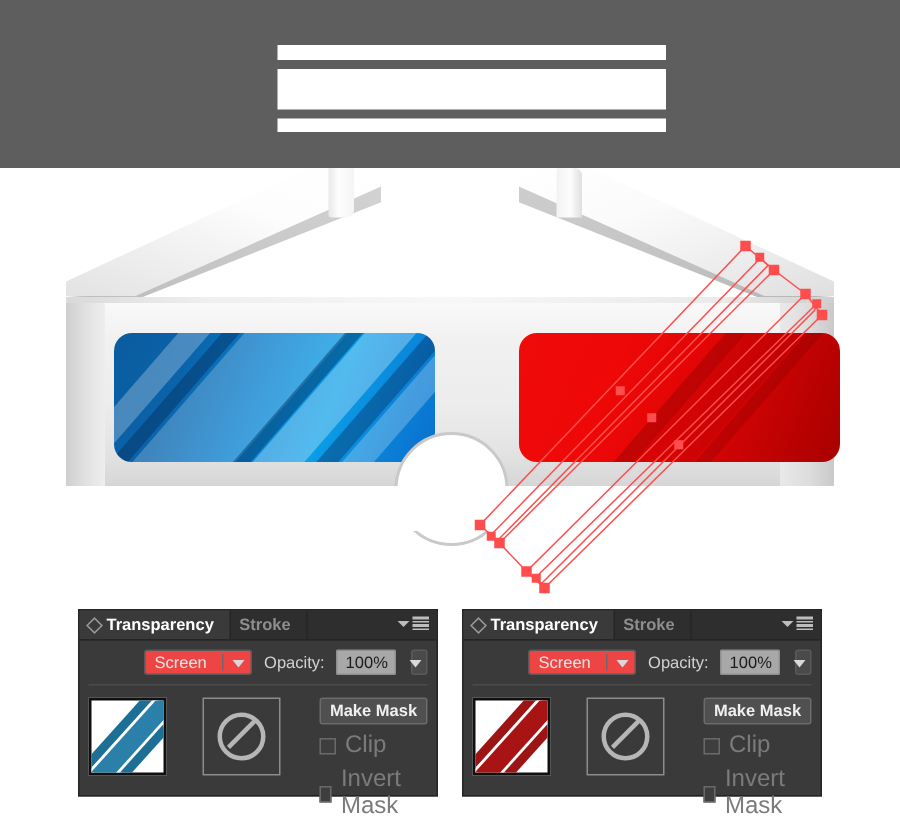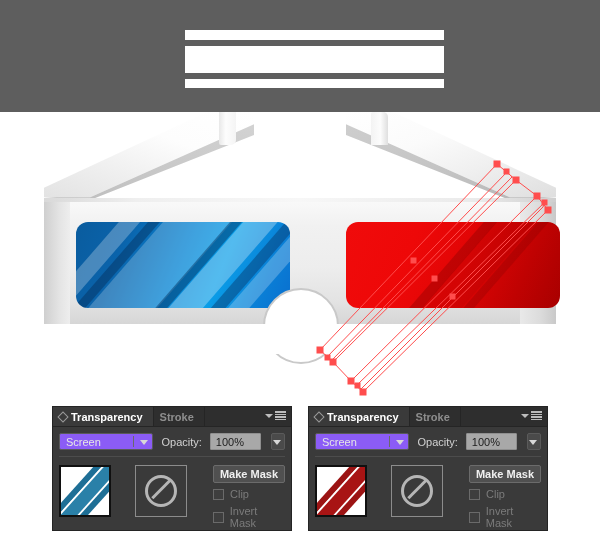--- a/index.html
+++ b/index.html
@@ -142,22 +142,22 @@
   .panel-menu{
     position:absolute;right:5px;top:4px;display:flex;align-items:center;gap:2px;
   }
   .pm-tri{width:0;height:0;border-left:4px solid transparent;border-right:4px solid transparent;border-top:4px solid #bdbdbd;}
   .pm-lines{display:flex;flex-direction:column;gap:1px;}
   .pm-lines i{display:block;width:11px;height:1.5px;background:#bdbdbd;}
 
   .panel-row1{display:flex;align-items:center;padding:6px 6px 4px 6px;gap:8px;}
   .blend-select{
     position:relative;width:105px;height:17px;box-sizing:border-box;
-    background:#8b5cf6;border:1px solid #5a5a5a;border-radius:2px;
-    display:flex;align-items:center;padding-left:6px;color:#e6e6e6;font-size:11px;
+    background:#ef4444;border:1px solid #5a5a5a;border-radius:2px;
+    display:flex;align-items:center;padding-left:6px;color:#e6e6e6;font-size:11px;margin-left:37px;
   }
   .sel-divider{position:absolute;right:18px;top:2px;bottom:2px;width:1px;background:#6a6a6a;}
   .sel-arrow{
     position:absolute;right:4px;top:50%;margin-top:-2px;width:0;height:0;
     border-left:4px solid transparent;border-right:4px solid transparent;border-top:5px solid #d8d8d8;
   }
   .opacity-label{font-size:11px;color:#d2d2d2;}
   .opacity-box{
     position:relative;width:56px;height:17px;box-sizing:border-box;
     background:#a8a8a8;border:1px solid #8f8f8f;border-radius:1px;
@@ -204,21 +204,21 @@
     width:3px;height:26px;background:#b6b6b6;transform:rotate(45deg);transform-origin:center;
   }
 
   .panel-right-col{flex:1;display:flex;flex-direction:column;gap:5px;padding-left:2px;}
   .make-mask-btn{
     height:18px;box-sizing:border-box;
     background:#505050;border:1px solid #6b6b6b;border-radius:2px;
     color:#f0f0f0;font-size:11px;font-weight:bold;
     display:flex;align-items:center;justify-content:center;cursor:default;
   }
-  .chk-row{display:flex;align-items:center;gap:6px;color:#7b7b7b;font-size:11px;}
+  .chk-row{display:flex;align-items:center;gap:6px;color:#7b7b7b;font-size:16px;}
   .chk{width:11px;height:11px;box-sizing:border-box;border:1px solid #6a6a6a;background:#3e3e3e;}
 </style>
 </head>
 <body>
 
 <div id="top-band">
   <div class="white-bar" id="bar-1"></div>
   <div class="white-bar" id="bar-2"></div>
   <div class="white-bar" id="bar-3"></div>
 </div>

